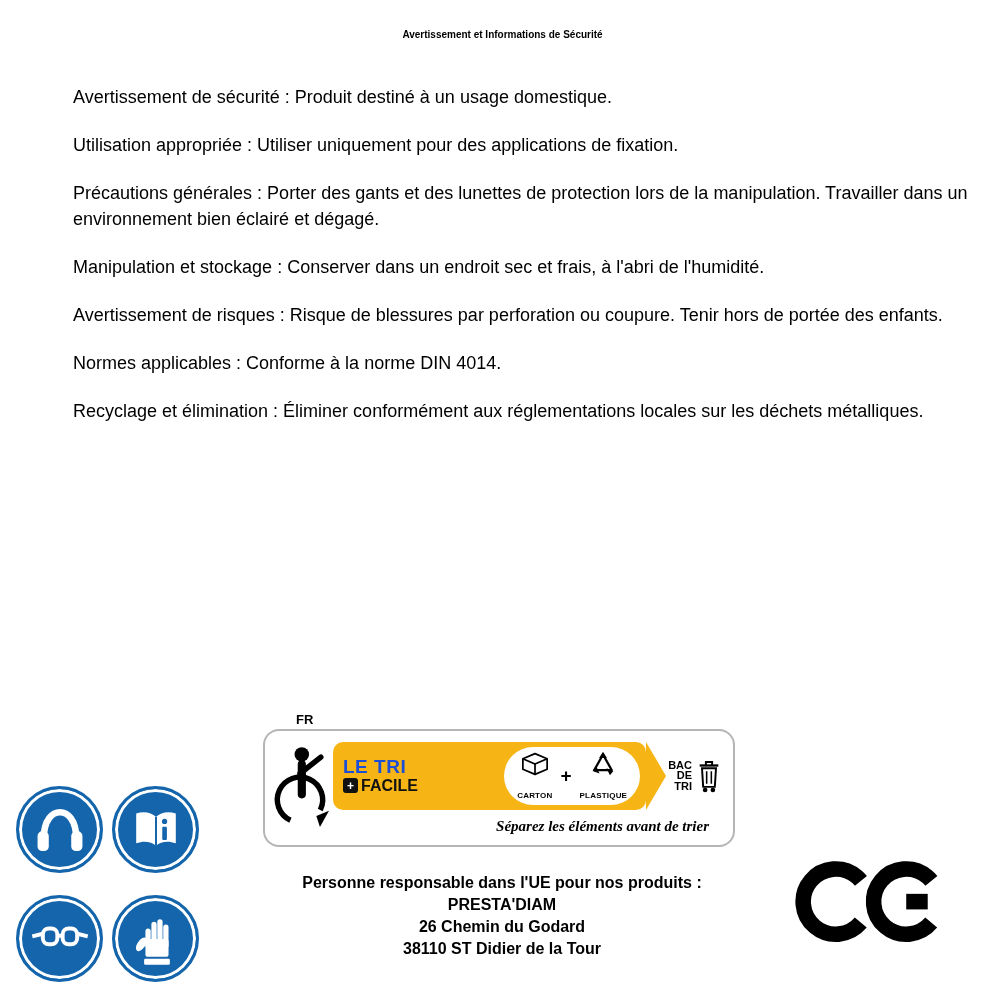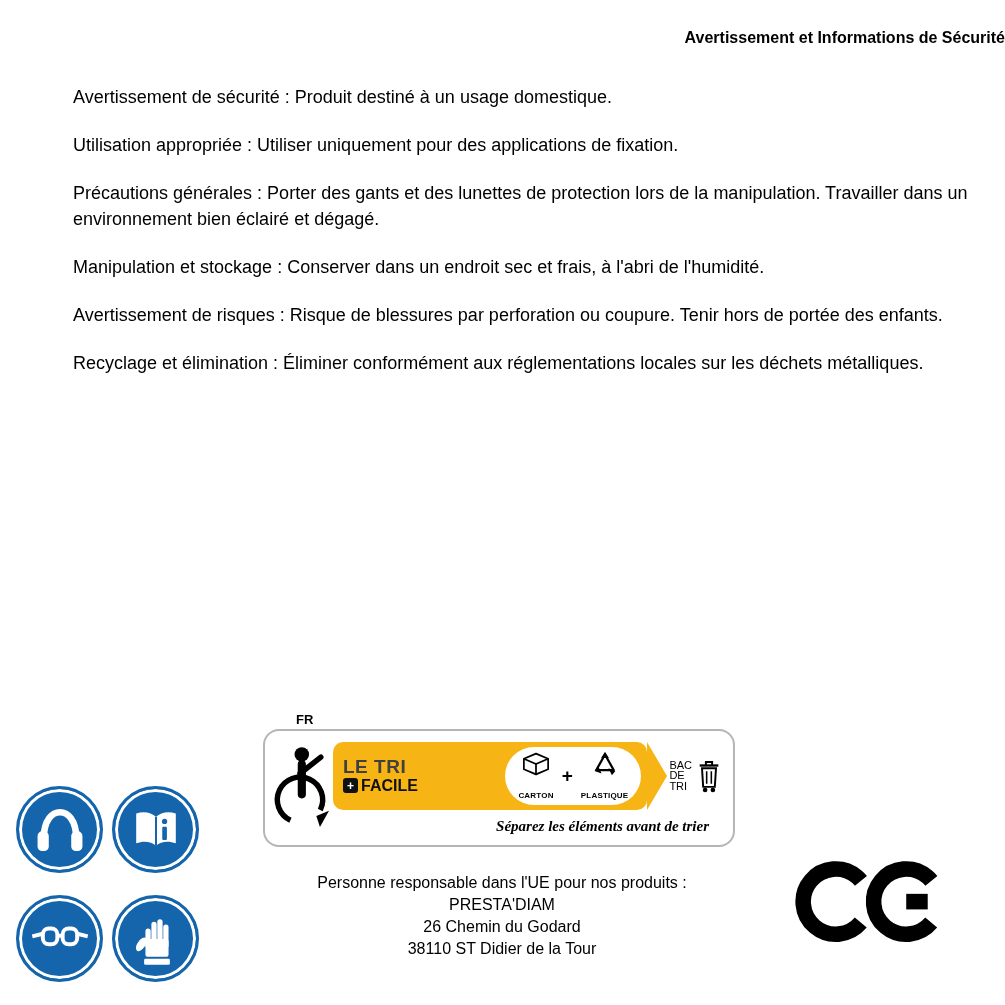--- a/index.html
+++ b/index.html
@@ -5,21 +5,21 @@
   * { margin:0; padding:0; box-sizing:border-box; }
   html, body { background:#ffffff; }
   body {
     width:1005px; height:1005px; position:relative;
     font-family:"Liberation Sans", sans-serif; color:#000;
     overflow:hidden;
   }
 
   .title {
     position:absolute; top:29px; left:0; right:0;
-    text-align:right; font-size:16px; font-weight:bold;
+    text-align:center; font-size:10px; font-weight:bold;
   }
 
   .body-text {
     position:absolute; top:84px; left:73px; width:900px;
     font-size:18px; line-height:26px;
   }
   .body-text p { margin-bottom:22px; }
 
   
   .safety-icons {
@@ -51,69 +51,70 @@
     display:flex; align-items:center; gap:8px; padding:0 6px 0 10px;
     position:relative; margin-right:22px;
   }
   .yellow-band::after {
     content:""; position:absolute; left:100%; top:50%;
     transform:translateY(-50%);
     border-top:34px solid transparent; border-bottom:34px solid transparent;
     border-left:20px solid #F7B515;
   }
   .letri-block { flex:0 0 auto; }
-  .letri-1 { font-size:19px; font-weight:bold; letter-spacing:.5px; color:#404040; line-height:20px; }
+  .letri-1 { font-size:19px; font-weight:bold; letter-spacing:.5px; color:#1d4ed8; line-height:20px; }
   .letri-2 { display:flex; align-items:center; gap:3px; font-size:16px; font-weight:bold; color:#111; }
   .plusbox {
     width:15px; height:15px; background:#111; color:#fff;
     font-size:12px; font-weight:bold; border-radius:3px;
     display:flex; align-items:center; justify-content:center;
   }
   .sort-pill {
     background:#fff; border-radius:29px; height:58px;
     display:flex; align-items:center; gap:8px; padding:0 13px;
     margin-left:auto;
   }
   .material {
     display:flex; flex-direction:column; align-items:center; gap:14px;
     font-size:8px; font-weight:bold; letter-spacing:.2px;
   }
   .material svg { width:30px; height:26px; }
   .plus-mid { font-size:19px; font-weight:bold; }
   .bac-wrap { display:flex; align-items:center; gap:3px; flex:0 0 auto; }
-  .bac-label { font-size:11px; font-weight:normal; line-height:10.5px; text-align:left; }
+  .bac-label { font-size:11px; font-weight:bold; line-height:10.5px; text-align:right; }
   .bac-wrap svg { width:28px; height:40px; }
   .tagline {
     font-style:italic; font-weight:bold; font-size:15px;
     text-align:right; padding:8px 14px 0 0;font-family:Liberation Serif, serif;
   }
 
   
   .address {
     position:absolute; left:252px; top:872px; width:500px;
-    text-align:center; font-weight:normal; font-size:16px; line-height:22px;
+    text-align:center; font-weight:bold; font-size:16px; line-height:22px;
   }
 
   
   .ce { position:absolute; left:795px; top:854px; }
   .ce svg { width:152px; height:96px; }
 </style>
 </head>
 <body>
 
 <div class="page">
 
   <div class="title">Avertissement et Informations de Sécurité</div>
 
   <div class="body-text">
     <p>Avertissement de sécurité : Produit destiné à un usage domestique.</p>
     <p>Utilisation appropriée : Utiliser uniquement pour des applications de fixation.</p>
     <p>Précautions générales : Porter des gants et des lunettes de protection lors de la manipulation. Travailler dans un environnement bien éclairé et dégagé.</p>
     <p>Manipulation et stockage : Conserver dans un endroit sec et frais, à l'abri de l'humidité.</p>
     <p>Avertissement de risques : Risque de blessures par perforation ou coupure. Tenir hors de portée des enfants.</p>
+    <p>Normes applicables : Conforme à la norme DIN 4014.</p>
     <p>Recyclage et élimination : Éliminer conformément aux réglementations locales sur les déchets métalliques.</p>
   </div>
 
   <div class="safety-icons">
 
     <div class="picto">
       <svg viewBox="0 0 100 100">
         <path d="M25 66 C25 32 40 23 50 23 C60 23 75 32 75 66" stroke="#fff" stroke-width="10" fill="none"></path>
         <rect x="16" y="52" width="17" height="30" rx="7" fill="#fff"></rect>
         <rect x="67" y="52" width="17" height="30" rx="7" fill="#fff"></rect>

